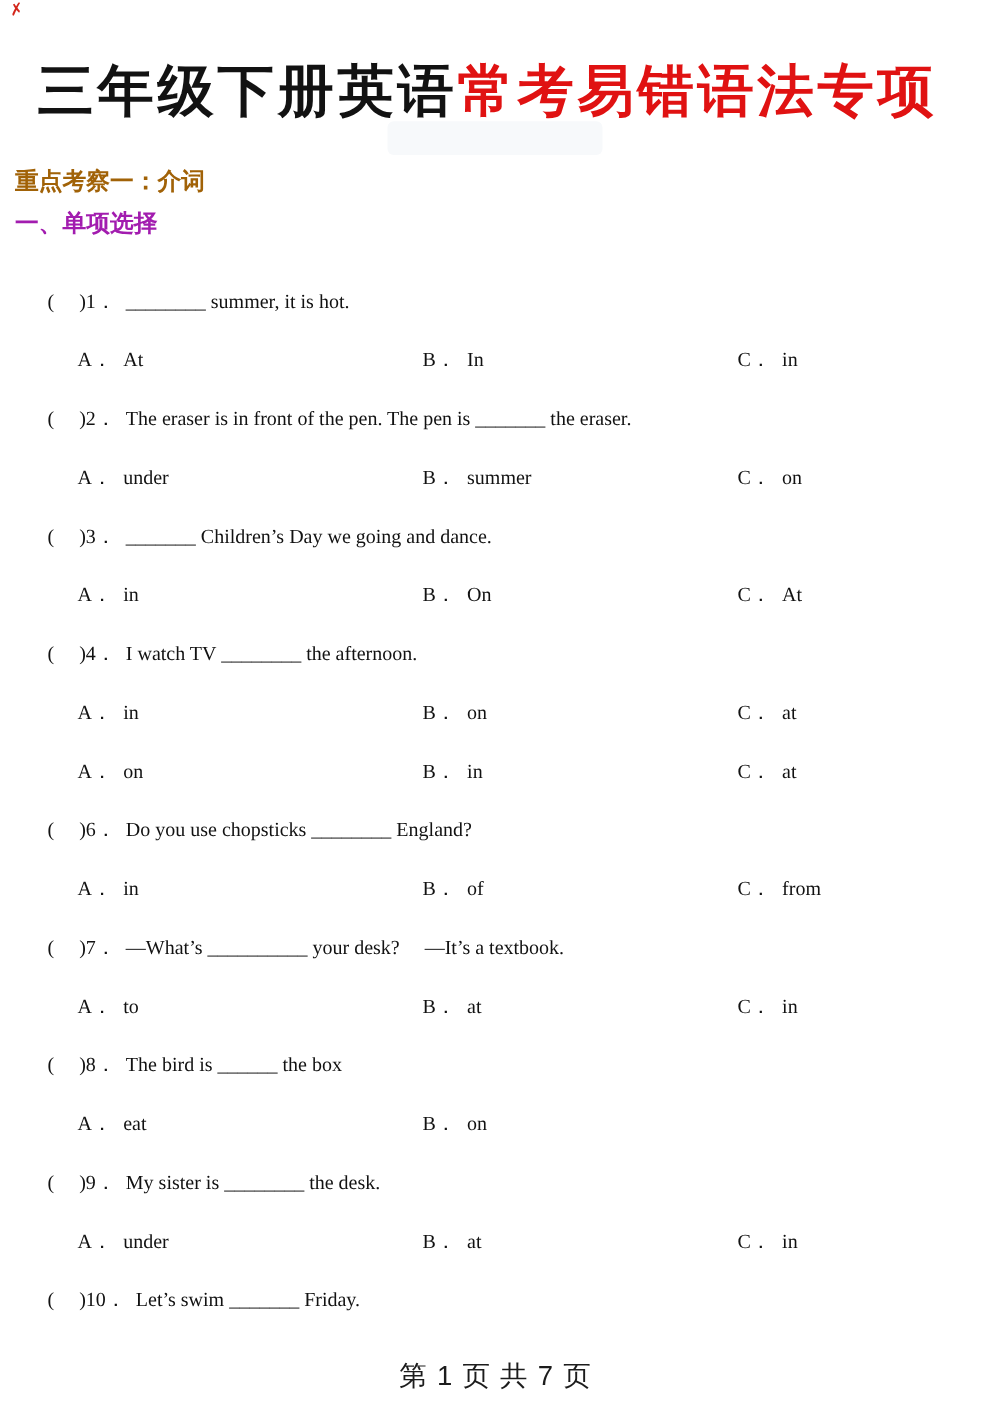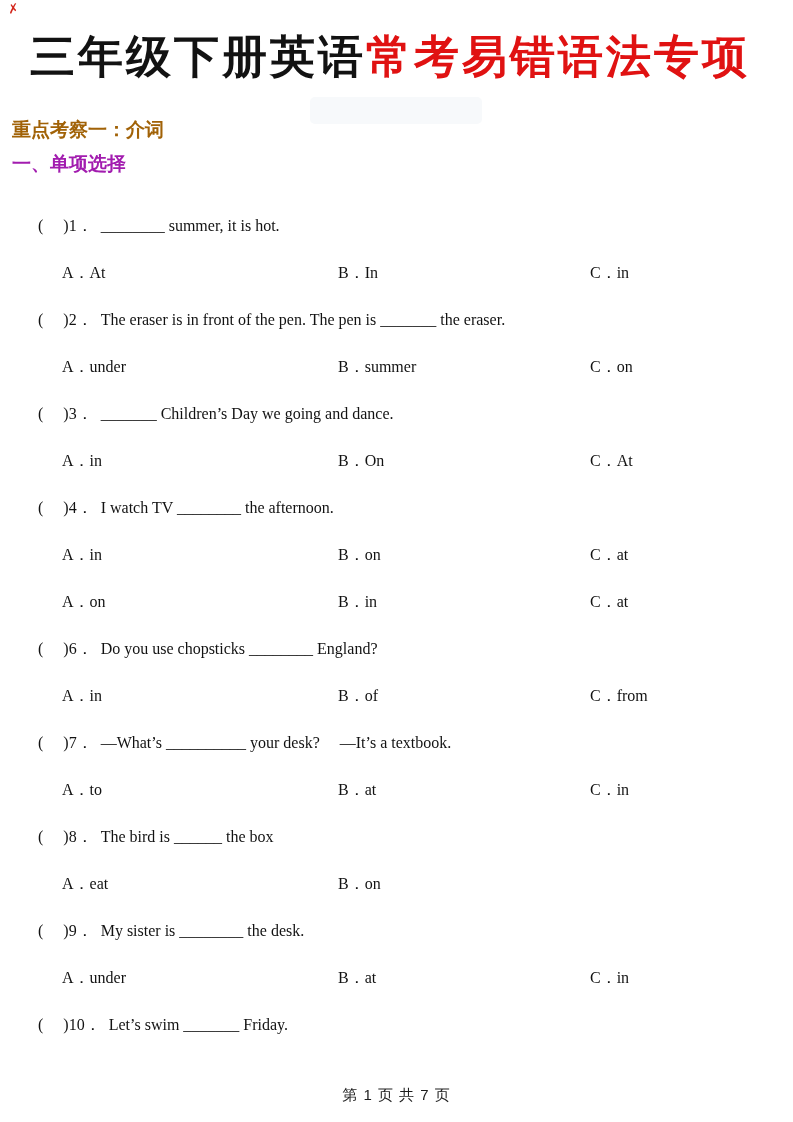--- a/index.html
+++ b/index.html
@@ -16,21 +16,21 @@
     font-family:"DejaVu Sans","Liberation Sans",sans-serif;
     font-size:13px; font-weight:bold;
     transform:rotate(-10deg);
   }
   .title-highlight-box {
     position:absolute; left:310px; top:97px;
     width:172px; height:27px;
     background:#f7f9fb; border-radius:5px;
   }
   .page-title {
-    padding:32px 0 0 30px;
+    padding:48px 0 0 30px;
     font-size:45px; font-weight:700;
     line-height:50px; letter-spacing:3px;
     white-space:nowrap;
     position:relative; z-index:1;
   }
   .sec-heading {
     padding-left:12px;
     font-family:"Liberation Sans","DejaVu Sans",sans-serif;
     font-weight:700; font-size:19px; line-height:24px;
     white-space:nowrap;
@@ -42,26 +42,26 @@
   .row {
     height:47px; line-height:47px;
     font-size:16px; white-space:nowrap;
   }
   .q-line { padding-left:38px; }
   .q-text { margin-left:8px; }
   .o-line { display:flex; padding-left:62px; }
   .opt-a { width:276px; }
   .opt-b { width:252px; }
   .opt-c { flex:1; }
-  .opt-text { }
+  .opt-text { margin-left:9px; }
   .page-footer {
     position:absolute; left:0; right:0; top:1086px;
     text-align:center;
     font-family:"Liberation Sans","DejaVu Sans",sans-serif;
-    font-size:15px; letter-spacing:1px; color:#1c1c1c;
+    font-size:22px; letter-spacing:1px; color:#1c1c1c;
   }
 </style>
 </head>
 <body>
 
 <span class="corner-mark" style="color: rgb(211, 38, 27);">✗</span>
 
 <div class="title-highlight-box"></div>
 
 <div class="page-title">

